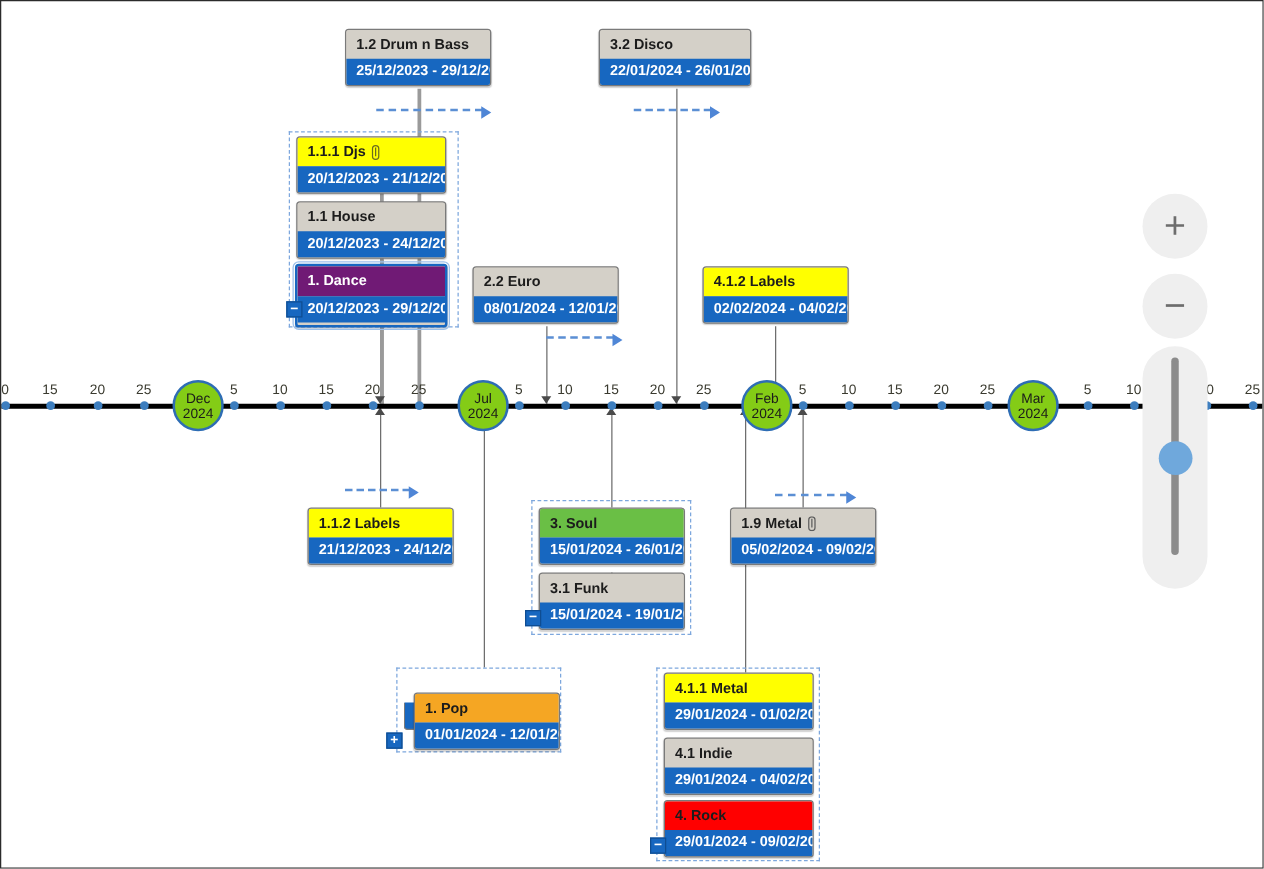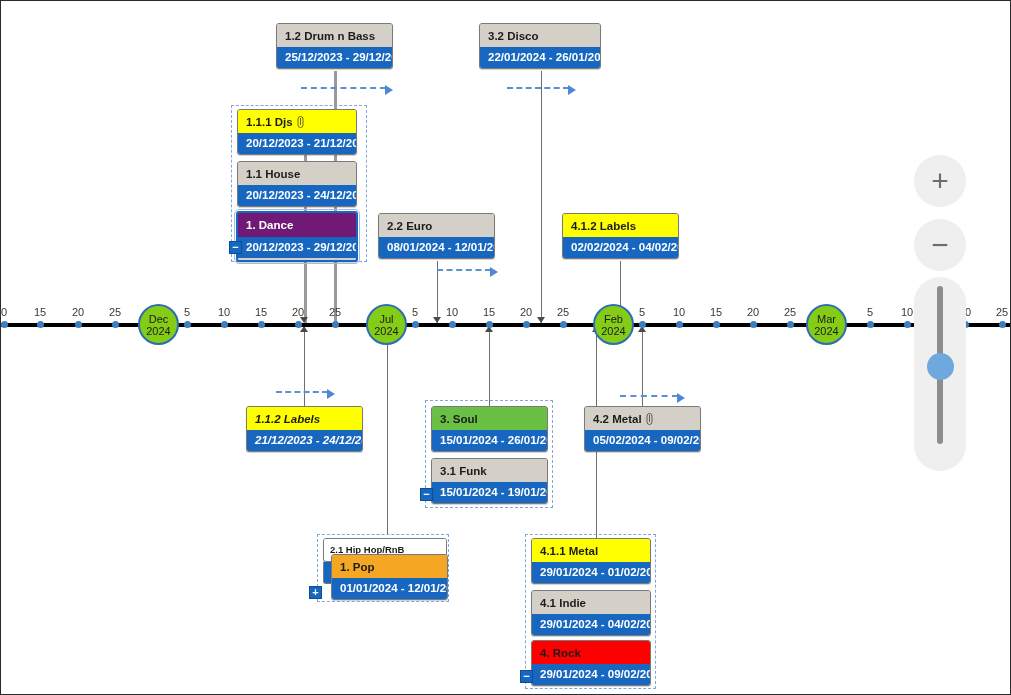--- a/index.html
+++ b/index.html
@@ -368,21 +368,21 @@
     <div class="dates">08/01/2024 - 12/01/2024</div>
   </div>
 
   <div class="card yellow" style="left:561px; top:212px; width:117px;">
     <div class="title">
       <span>4.1.2 Labels</span>
     </div>
     <div class="dates">02/02/2024 - 04/02/2024</div>
   </div>
 
-  <div class="card yellow" style="left:245px; top:405px; width:117px;font-style:italic;">
+  <div class="card yellow" style="left:245px; top:405px; width:117px;">
     <div class="title">
       <span>1.1.2 Labels</span>
     </div>
     <div class="dates">21/12/2023 - 24/12/2023</div>
   </div>
 
   <div class="card green" style="left:430px; top:405px; width:117px;">
     <div class="title">
       <span>3. Soul</span>
     </div>
@@ -392,36 +392,31 @@
   <div class="card grey" style="left:430px; top:457px; width:117px;">
     <div class="title">
       <span>3.1 Funk</span>
     </div>
     <div class="dates">15/01/2024 - 19/01/2024</div>
   </div>
   <div class="toggle" style="left:419px; top:487px;">−</div>
 
   <div class="card grey" style="left:583px; top:405px; width:117px;">
     <div class="title">
-      <span>4.2 Metal</span>
+      <span>1.9 Metal</span>
       <span class="clip-icon">
         <svg width="7" height="12" viewBox="0 0 7 12">
             <rect x="1" y="0.5" width="5" height="11" rx="2.5" fill="none" stroke="#5c5c5c" stroke-width="1"></rect>
             <line x1="3.5" y1="2" x2="3.5" y2="9" stroke="#5c5c5c" stroke-width="1"></line>
           </svg>
       </span>
     </div>
     <div class="dates">05/02/2024 - 09/02/2024</div>
   </div>
 
-  <div class="card white" style="left:322px; top:537px; width:124px; height:24px;">
-    <div class="title" style="height:20px;">
-      <span>2.1 Hip Hop/RnB</span>
-    </div>
-  </div>
   <div style="position:absolute;left:322px;top:561px;width:124px;height:22px;background:#1767c0;border:1px solid #7a7a7a;border-top:none;border-radius:0 0 3px 3px;"></div>
 
   <div class="card orange" style="left:330px; top:553px; width:117px;">
     <div class="title">
       <span>1. Pop</span>
     </div>
     <div class="dates">01/01/2024 - 12/01/2024</div>
   </div>
   <div class="toggle" style="left:308px; top:585px;">+</div>
 

